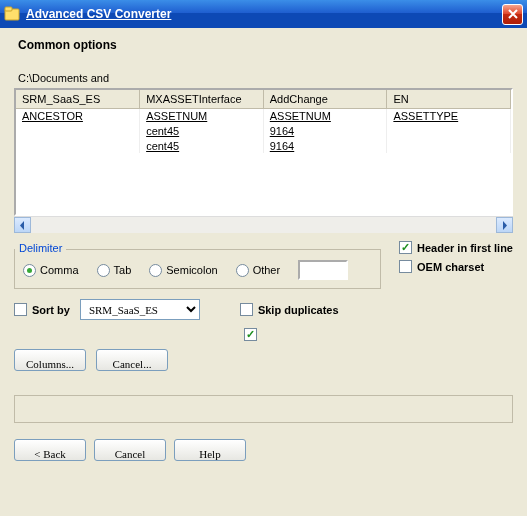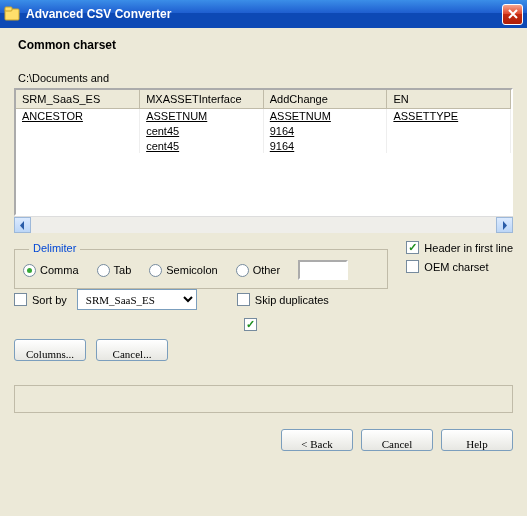--- a/index.html
+++ b/index.html
@@ -13,20 +13,21 @@
     overflow: hidden;
   }
   .titlebar {
     height: 28px;
     background: linear-gradient(to bottom, #3b8ee8 0%, #1f5fd0 45%, #0d49b5 46%, #0d49b5 100%);
     display: flex;
     align-items: center;
     padding: 0 4px;
     color: #fff;
     font-weight: bold;
+    text-decoration: underline;
   }
   .titlebar .appicon {
     width: 16px; height: 16px; margin-right: 6px;
     display: inline-flex; align-items: center; justify-content: center;
   }
   .titlebar .title { flex: 1; font-size: 12px; }
   .titlebar .closebtn {
     width: 21px; height: 21px;
     background: linear-gradient(to bottom, #f6a48e, #e24b2e 45%, #c42c12 46%, #b01e07);
     border: 1px solid #fff;
@@ -87,21 +88,21 @@
     cursor:pointer;
   }
   .hscroll .track { flex:1; }
   .fieldset {
     border: 1px solid #c0bba8;
     margin-top: 8px;
     padding: 10px 8px 8px;
     position: relative;
   }
   .fieldset .legend {
-    position: absolute; top: -8px; left: 14px;
+    position: absolute; top: -8px; left: 0;
     background: #ece9d8;
     padding: 0 4px;
     color: #0046d5;
   }
   .radio-row { display: flex; gap: 18px; align-items: center; }
   .radio-item { display: flex; align-items: center; gap: 4px; }
   .radio-dot, .checkbox {
     width: 13px; height: 13px; border: 1px solid #768b9e;
     display: inline-flex; align-items:center; justify-content:center;
     background: #fff;
@@ -120,21 +121,21 @@
   }
   .right-col {
     margin-left: 18px;
     display:flex; flex-direction:column; gap:6px;
   }
   .options-row {
     display:flex; align-items:flex-start;
     margin-top:8px;
   }
   .controls {
-    display:flex; flex-direction:column; gap:8px; 
+    display:flex; flex-direction:column; gap:8px; margin-top:10px;
   }
   .controls .line { display:flex; align-items:center; gap:10px; }
   select.combo, .combo {
     height:21px; width:120px;
     border:1px solid #7b9ebd;
     background:#fff;
     font:11px Tahoma;
     padding-left:4px;
   }
   .btn {
@@ -145,50 +146,50 @@
     border-radius:3px;
     font:11px Tahoma;
     cursor:pointer;
     padding:8px 10px;
   }
   .btn.default {
     border:1px solid #2e5da3;
     box-shadow: inset 0 0 0 1px #88b4e8;
   }
   .button-bar {
-    display:flex; gap:8px; justify-content:flex-end;
+    display:flex; gap:8px; justify-content:flex-start;
     margin-top: 16px;
   }
   .spacer-box {
     border:1px solid #c0bba8;
     height:28px;
     margin-top:24px;
   }
-  .chk-label { display:flex; align-items:center; gap:5px; }
+  .chk-label { display:flex; align-items:center; gap:5px;font-weight:bold; }
 </style>
 </head>
 <body>
 
 <div class="titlebar">
   <span class="appicon">
     <svg width="16" height="16">
         <rect x="1" y="3" width="14" height="11" rx="1" fill="#ffdf6b" stroke="#caa32a"></rect>
         <rect x="1" y="1" width="7" height="4" rx="1" fill="#ffdf6b" stroke="#caa32a"></rect>
       </svg>
   </span>
   <span class="title">Advanced CSV Converter</span>
   <div class="closebtn">
     <svg width="10" height="10">
         <path d="M1 1 L9 9 M9 1 L1 9" stroke="#fff" stroke-width="2"></path>
       </svg>
   </div>
 </div>
 
 <div class="content">
-  <div class="section-title">Common charset</div>
+  <div class="section-title">Common options</div>
 
   <div class="file-label">C:\Documents and</div>
 
   <div class="grid-wrap">
     <table class="grid">
       <thead>
         <tr>
           <th>SRM_SaaS_ES</th>
           <th>MXASSETInterface</th>
           <th>AddChange</th>

